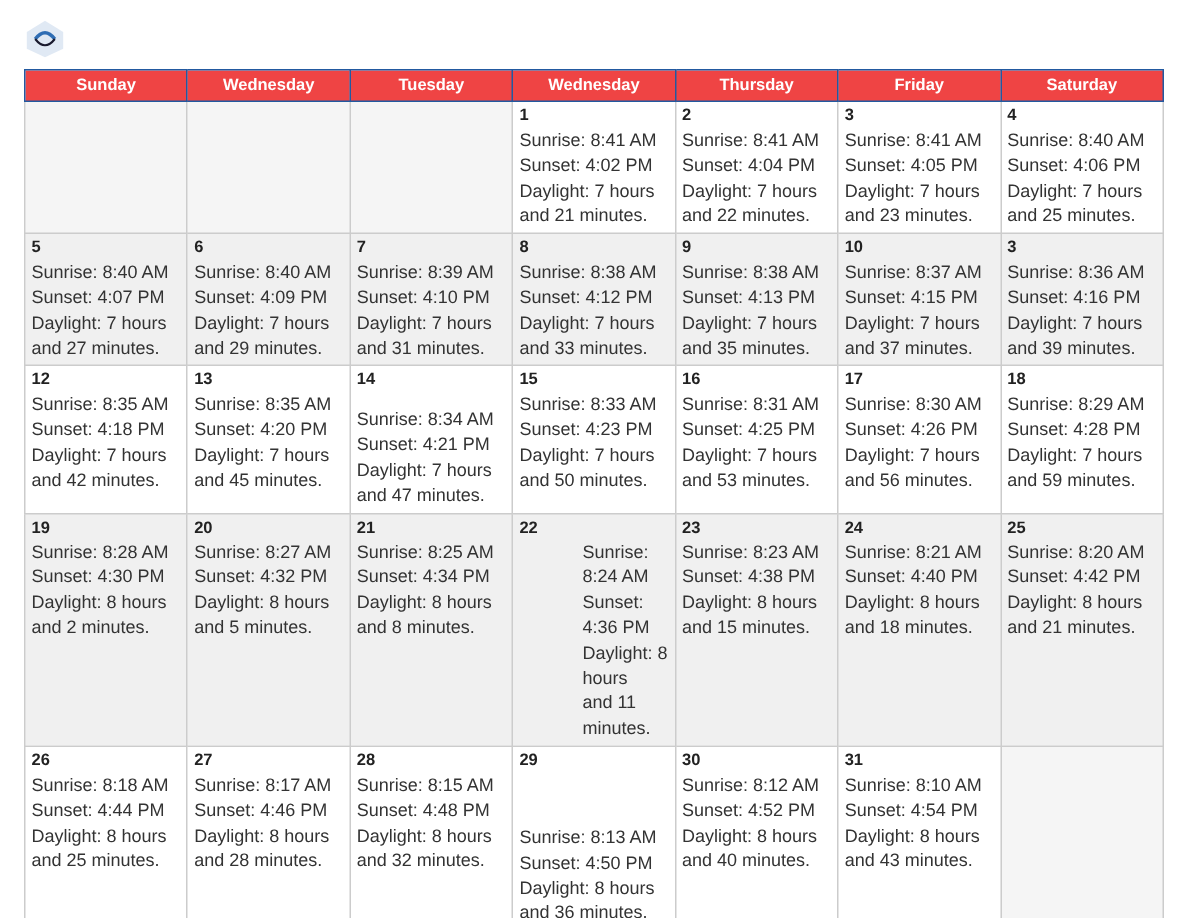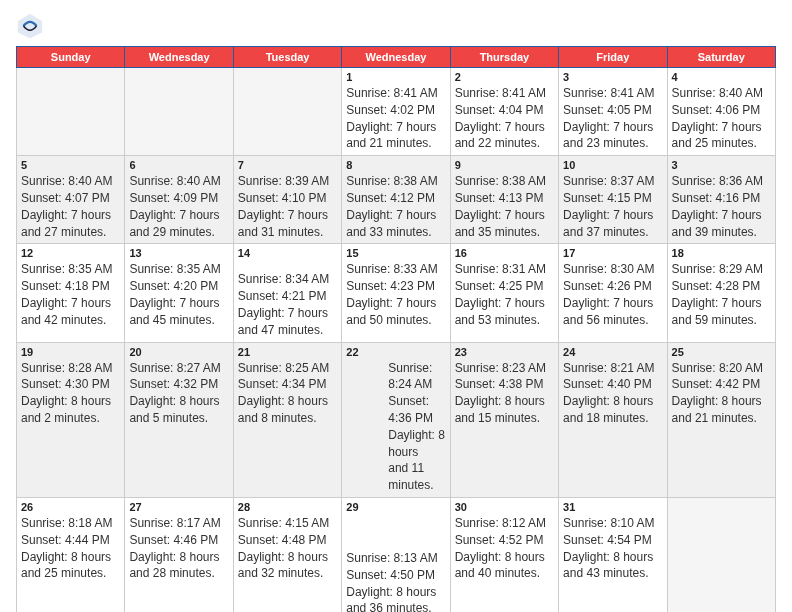--- a/index.html
+++ b/index.html
@@ -334,21 +334,21 @@
           </td>
           <td>
             <span class="day-num">27</span>
             <div class="day-info" style="white-space: pre-line;">Sunrise: 8:17 AM
 Sunset: 4:46 PM
 Daylight: 8 hours
 and 28 minutes.</div>
           </td>
           <td>
             <span class="day-num">28</span>
-            <div class="day-info" style="white-space: pre-line;">Sunrise: 4:15 AM
+            <div class="day-info" style="white-space: pre-line;">Sunrise: 8:15 AM
 Sunset: 4:48 PM
 Daylight: 8 hours
 and 32 minutes.</div>
           </td>
           <td>
             <span class="day-num">29</span>
             <div class="day-info" style="white-space: pre-line; margin-top: 37px;">Sunrise: 8:13 AM
 Sunset: 4:50 PM
 Daylight: 8 hours
 and 36 minutes.</div>

